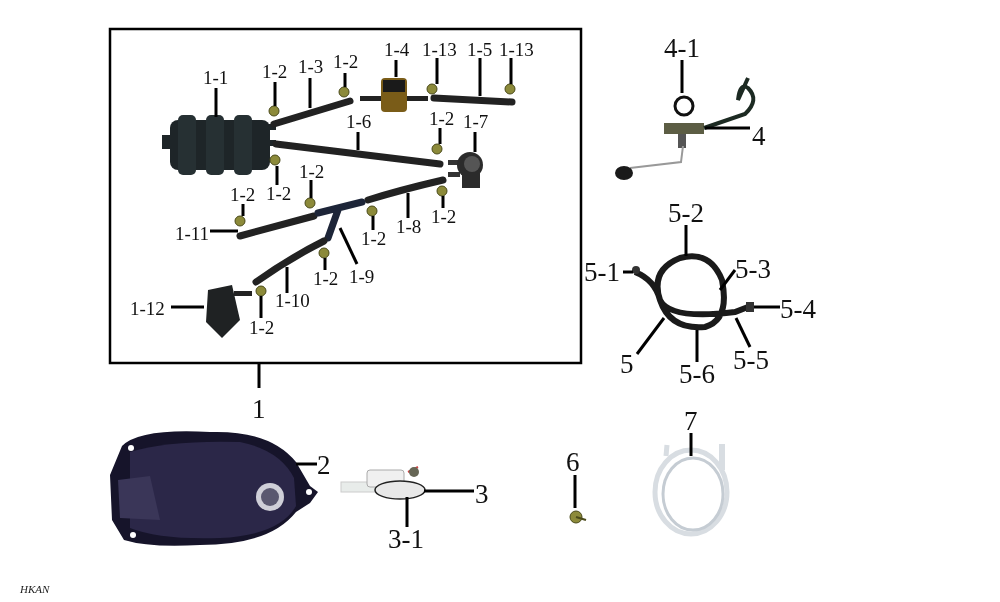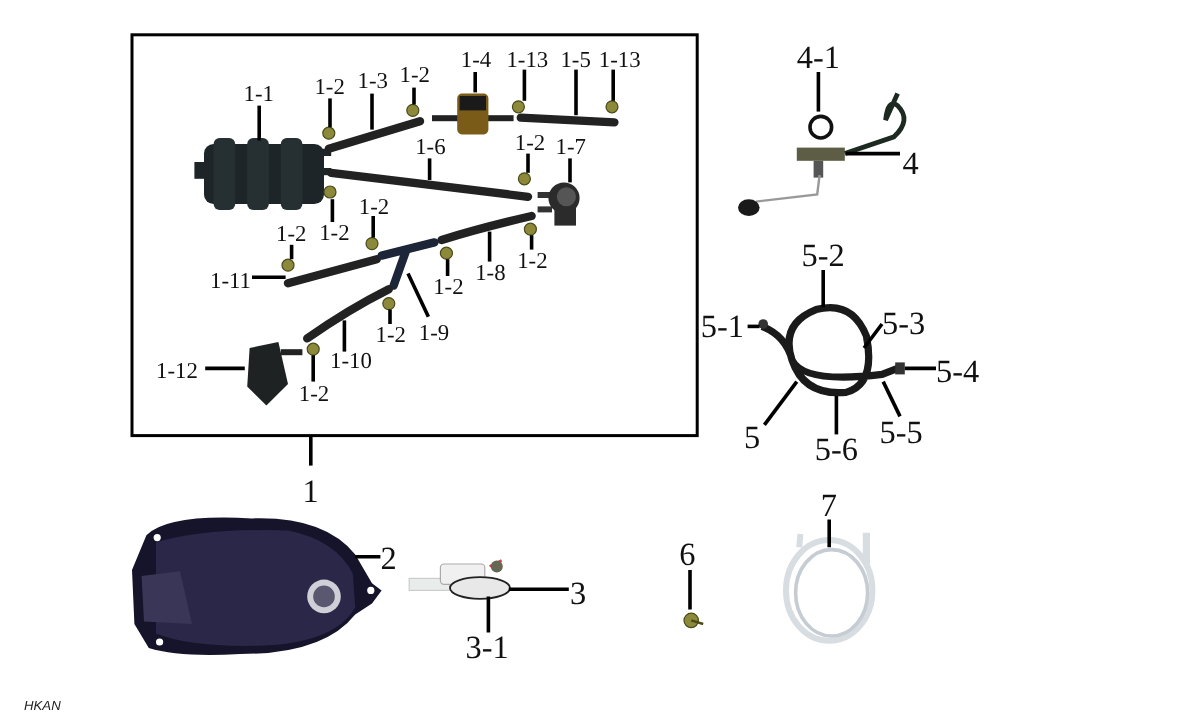--- a/index.html
+++ b/index.html
@@ -4,21 +4,21 @@
 <style>
   html, body { margin:0; padding:0; background:#ffffff; }
   body { width:1000px; height:602px; position:relative; overflow:hidden; font-family:"Liberation Serif", serif; }
   #diagram { position:absolute; left:0; top:0; width:1000px; height:602px; }
   .lbl { font-family:"Liberation Serif", "DejaVu Serif", serif; font-size:19px; fill:#111; }
   .lbl-big { font-family:"Liberation Serif", "DejaVu Serif", serif; font-size:27px; fill:#111; }
   .leader { stroke:#000; stroke-width:3; }
   .hose { stroke:#222; stroke-width:7; stroke-linecap:round; fill:none; }
   .hose-blue { stroke:#1d2538; stroke-width:7; stroke-linecap:round; fill:none; }
   .clip { fill:#8c8a3a; stroke:#4a4a1a; stroke-width:1; }
-  .footer { position:absolute; left:20px; top:583px; font-family:Liberation Sans, sans-serif; font-style:italic; font-size:11px; color:#222; }
+  .footer { position:absolute; left:20px; top:583px; font-family:Liberation Serif, serif; font-style:italic; font-size:11px; color:#222; }
 </style>
 </head>
 <body>
 
 <svg id="diagram" viewBox="0 0 1000 602" xmlns="http://www.w3.org/2000/svg">
 
   <rect x="110" y="29" width="471" height="334" fill="none" stroke="#000" stroke-width="2.5"></rect>
   <line class="leader" x1="259" y1="363" x2="259" y2="388"></line>
   <text class="lbl-big" x="252" y="418">1</text>
 

